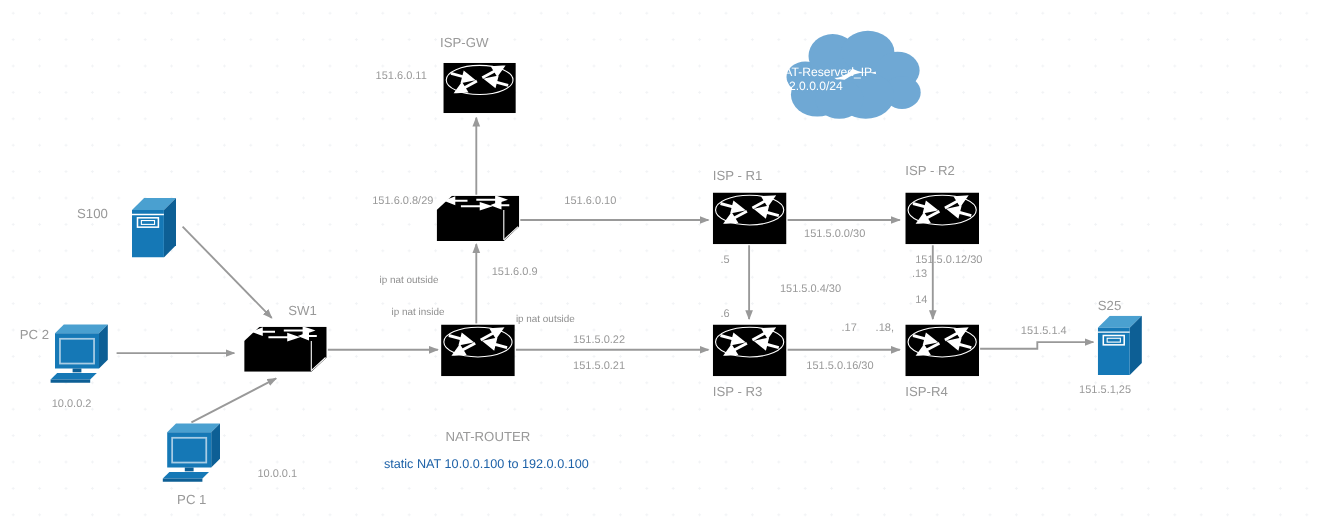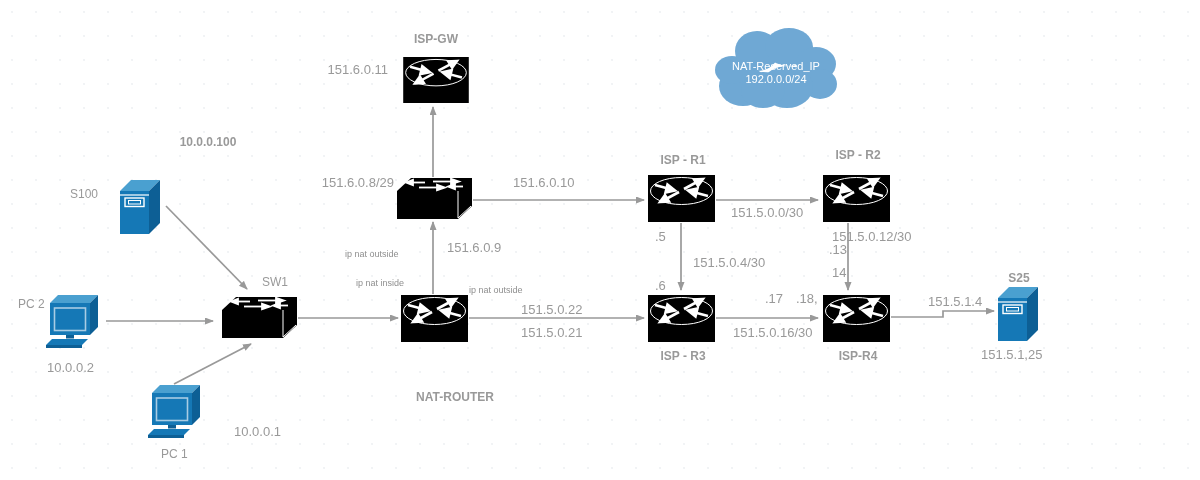--- a/index.html
+++ b/index.html
@@ -4,29 +4,29 @@
 <style>
   html,body{margin:0;padding:0;background:#fff;}
   #canvas{
     position:relative;width:1200px;height:480px;background:#fff;
     background-image:radial-gradient(rgba(120,140,160,0.10) 1px, transparent 1.2px);
     background-size:24px 24px;
     font-family:"Liberation Sans", sans-serif;
     overflow:hidden;
   }
   .t{position:absolute;white-space:nowrap;color:#999;font-size:12px;line-height:13px;}
-  .ip{font-size:13px;}
+  .ip{font-size:10px;}
   .small{font-size:9px;color:#8f8f8f;}
   .blue{color:#1e62a8;font-size:11.5px;line-height:13.5px;}
-  .center{text-align:center;font-weight:bold;}
+  .center{}
   .right{text-align:right;}
   .node{position:absolute;}
   .node svg{display:block;}
   #wires{position:absolute;left:0;top:0;}
-  .cloud-text{position:absolute;left:0;top:36px;width:100%;text-align:center;color:#fff;font-size:11px;line-height:13px;}
+  .cloud-text{position:absolute;left:0;top:36px;width:100%;text-align:left;color:#fff;font-size:11px;line-height:13px;}
 </style>
 </head>
 <body>
 
 <div id="canvas">
 
   <svg width="0" height="0" style="position:absolute">
     <defs>
       <marker id="arrow" markerWidth="9" markerHeight="8" refX="8" refY="3.5" orient="auto" markerUnits="userSpaceOnUse">
         <path d="M0,0 L9,3.5 L0,7 Z" fill="#999"></path>
@@ -199,37 +199,37 @@
   <div class="t ip" style="left:234px;top:425px">10.0.0.1</div>
   <div class="t center" style="left:405px;top:391px;width:100px">NAT-ROUTER</div>
   <div class="t center" style="left:648px;top:154px;width:70px">ISP - R1</div>
   <div class="t center" style="left:823px;top:149px;width:70px">ISP - R2</div>
   <div class="t center" style="left:648px;top:350px;width:70px">ISP - R3</div>
   <div class="t center" style="left:823px;top:350px;width:70px">ISP-R4</div>
   <div class="t center" style="left:998px;top:272px;width:42px">S25</div>
   <div class="t ip" style="left:981px;top:348px">151.5.1,25</div>
 
   <div class="t center" style="left:122px;top:134px;width:172px;line-height:16px">
-    <div>10.0.0.100</div>
   </div>
 
   <div class="t blue center" style="left:349px;top:416px;width:200px">
+    <div>static NAT 10.0.0.100 to 192.0.0.100</div>
   </div>
 
 
   <div class="t ip" style="left:513px;top:176px">151.6.0.10</div>
   <div class="t ip" style="left:447px;top:241px">151.6.0.9</div>
   <div class="t small" style="left:345px;top:248px">ip nat outside</div>
   <div class="t small" style="left:356px;top:277px">ip nat inside</div>
   <div class="t small" style="left:469px;top:284px">ip nat outside</div>
   <div class="t ip" style="left:521px;top:303px">151.5.0.22</div>
   <div class="t ip" style="left:521px;top:326px">151.5.0.21</div>
   <div class="t ip" style="left:731px;top:206px">151.5.0.0/30</div>
   <div class="t ip" style="left:655px;top:230px">.5</div>
-  <div class="t ip" style="left:693px;top:256px">151.5.0.4/30</div>
+  <div class="t ip" style="left:709px;top:256px">151.5.0.4/30</div>
   <div class="t ip" style="left:655px;top:279px">.6</div>
   <div class="t ip" style="left:832px;top:230px">151.5.0.12/30</div>
   <div class="t ip" style="left:829px;top:243px">.13</div>
   <div class="t ip" style="left:832px;top:266px">14</div>
   <div class="t ip" style="left:765px;top:292px">.17</div>
   <div class="t ip" style="left:796px;top:292px">.18,</div>
   <div class="t ip" style="left:733px;top:326px">151.5.0.16/30</div>
   <div class="t ip" style="left:928px;top:295px">151.5.1.4</div>
 
 </div>

